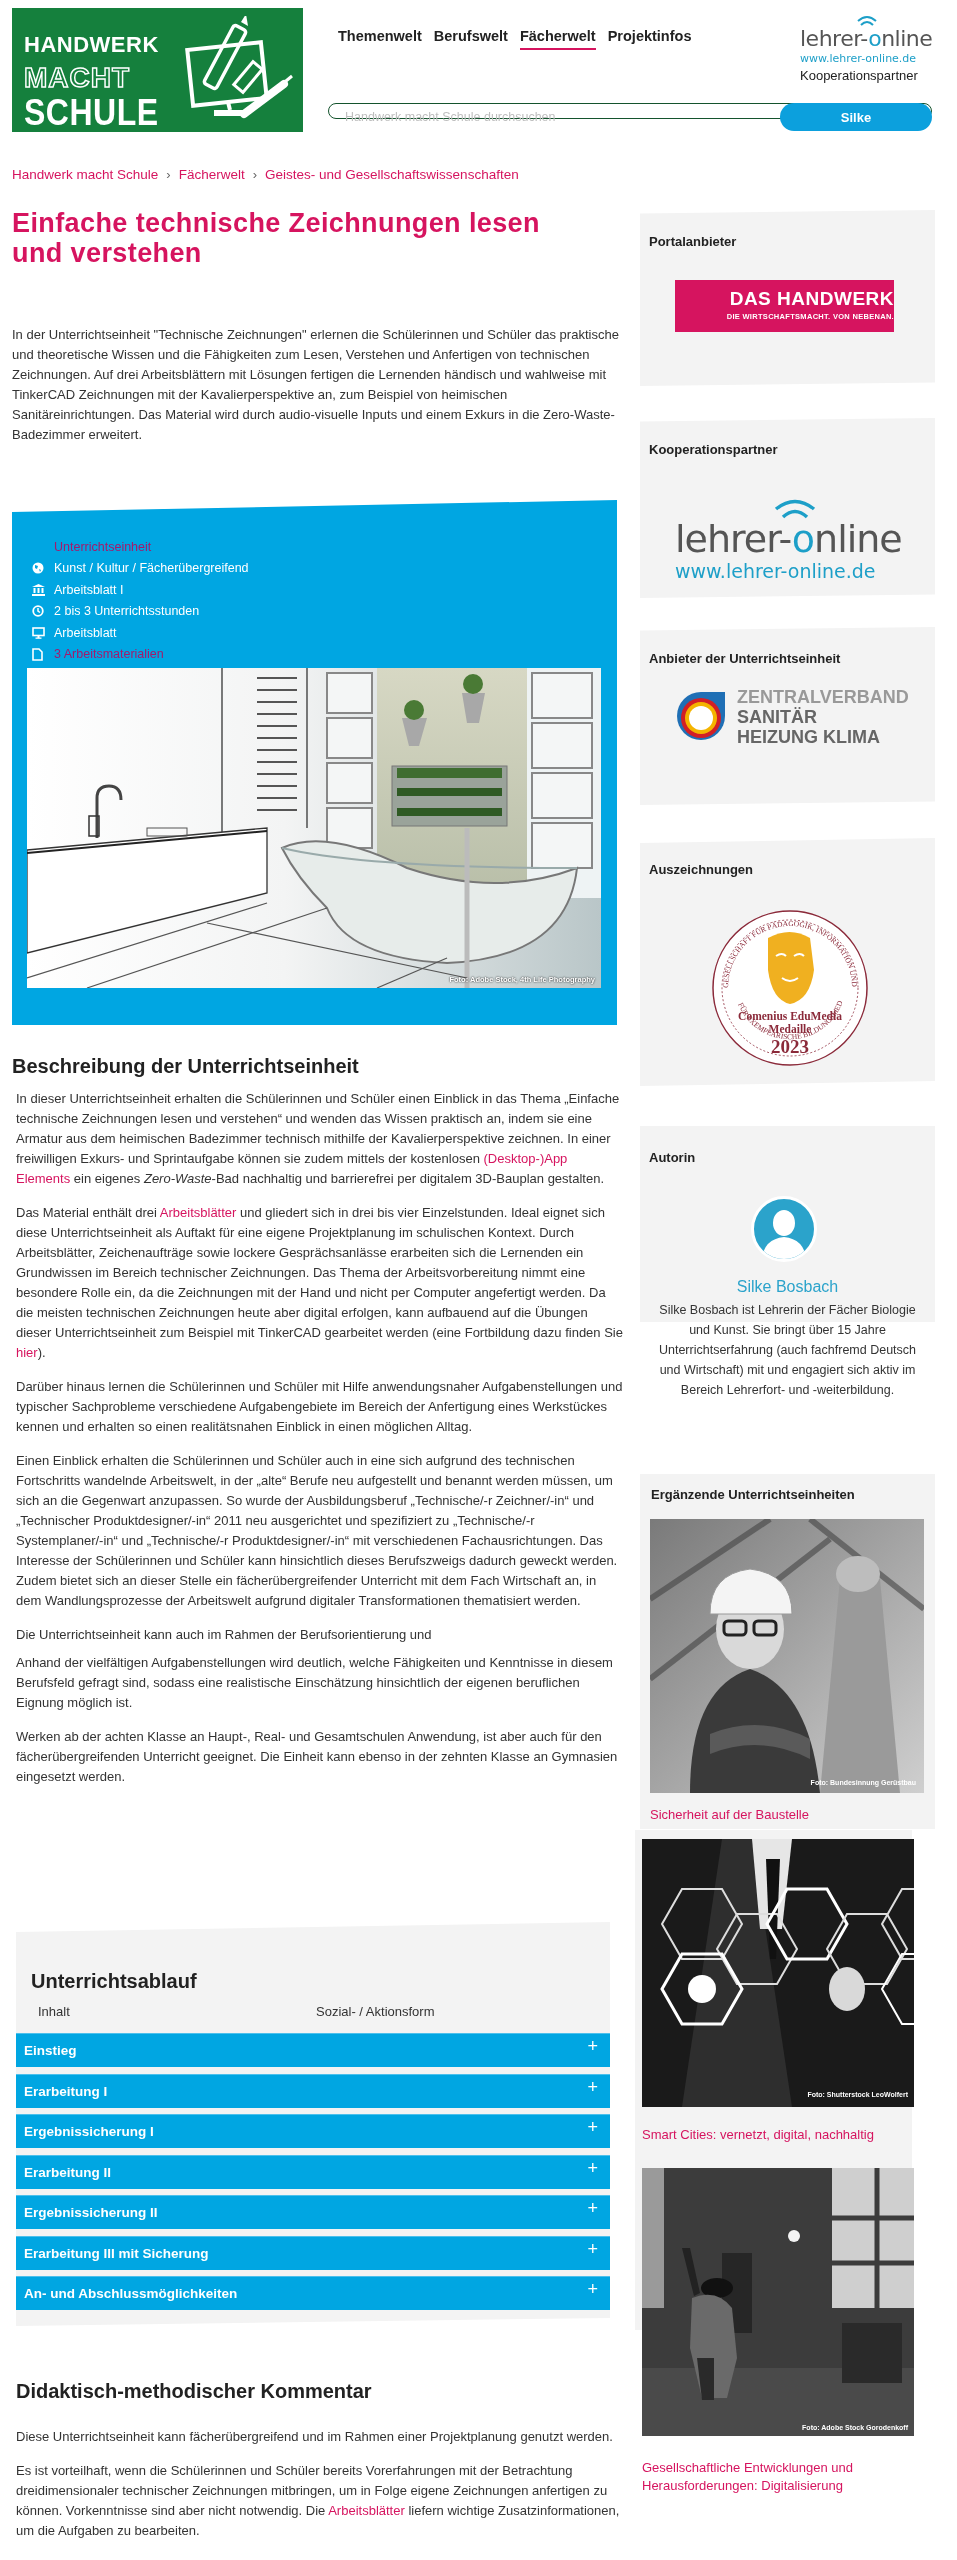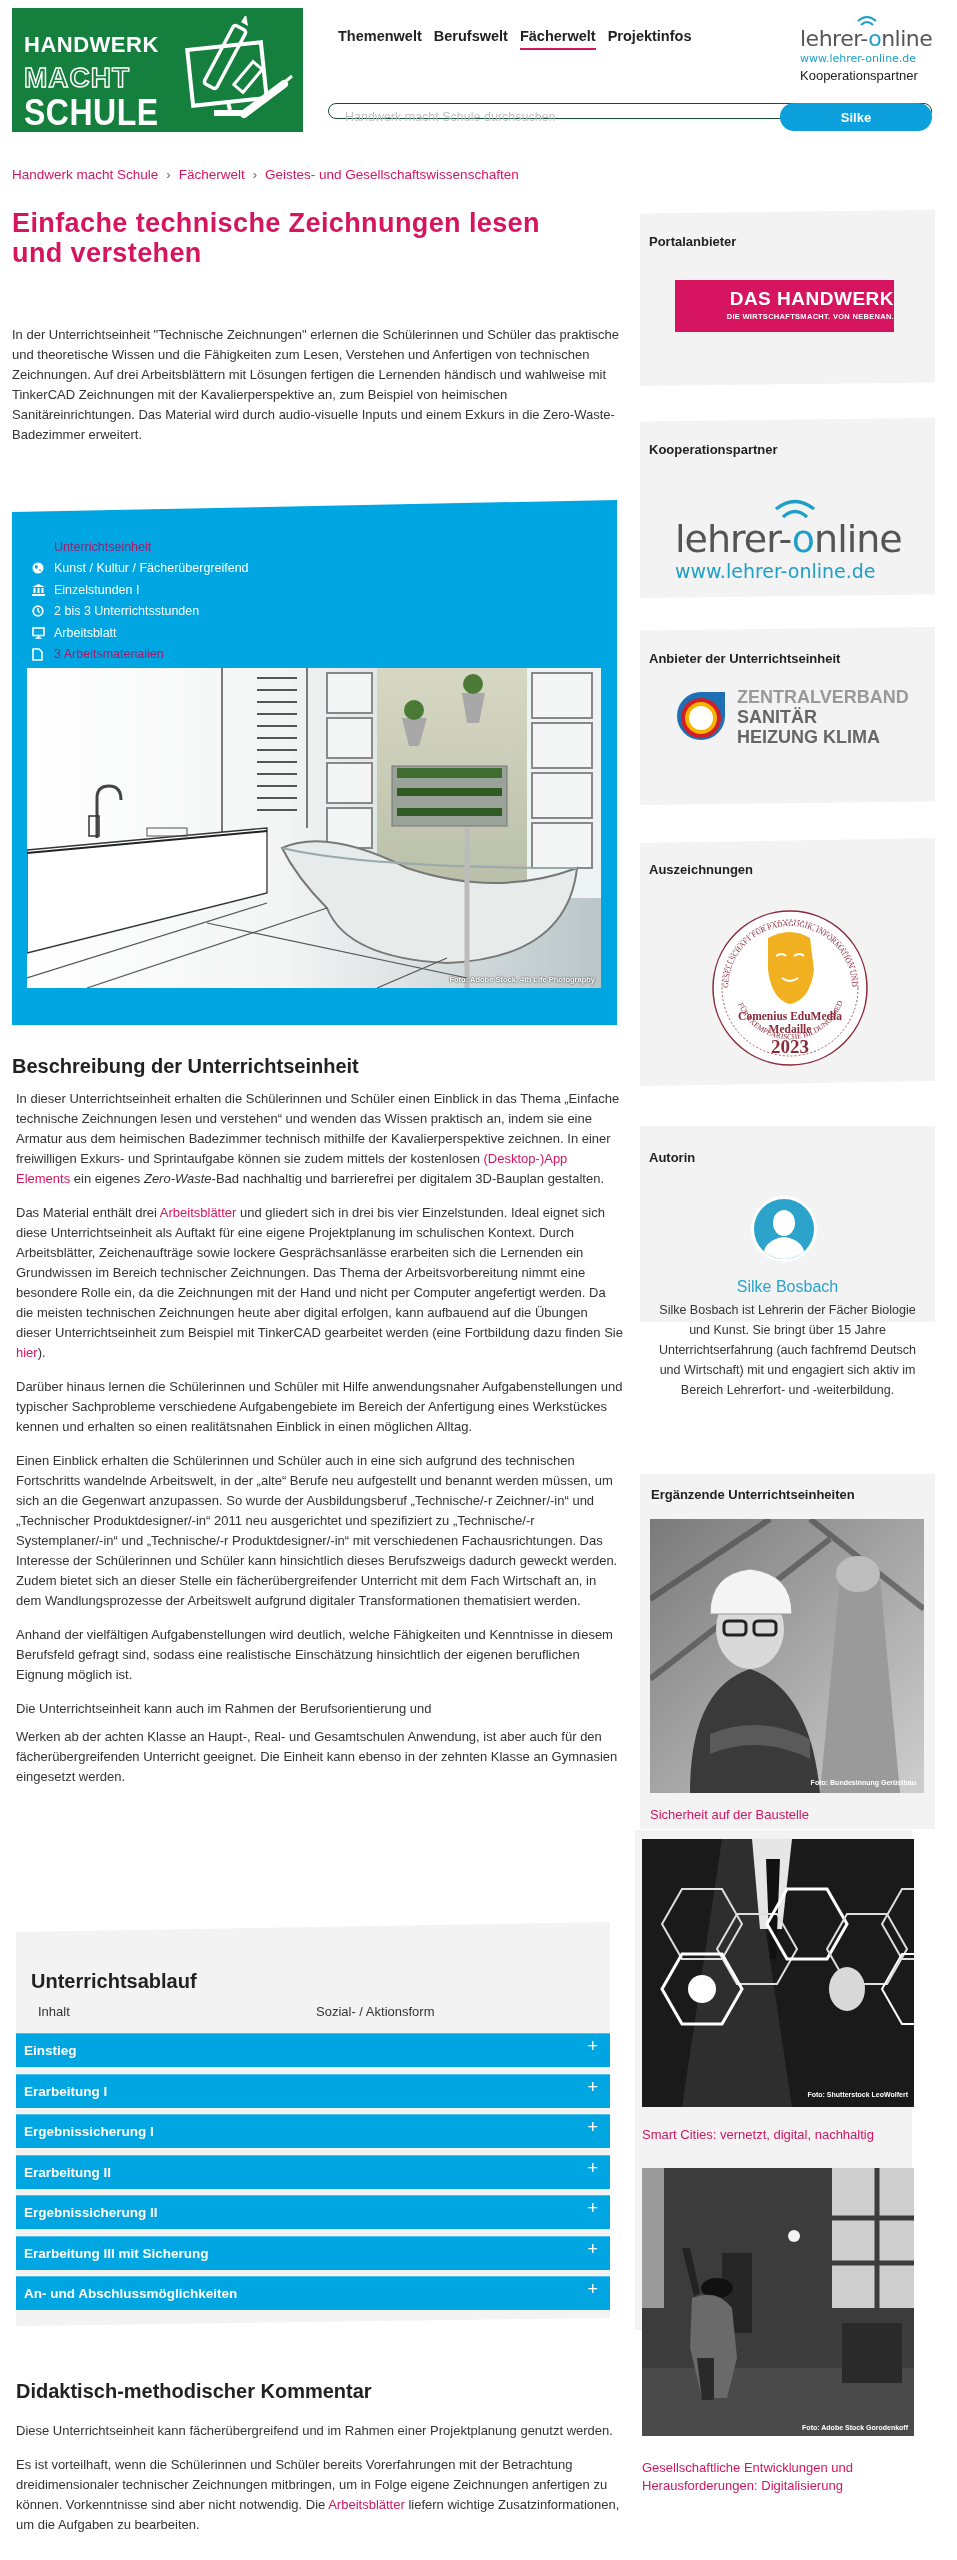--- a/index.html
+++ b/index.html
@@ -57,21 +57,21 @@
   .ablauf { position: absolute; left: 16px; top: 1922px; width: 594px; height: 404px; background: #f3f3f3; clip-path: polygon(0 10px, 100% 0, 100% calc(100% - 8px), 0 100%); }
   .ablauf .h2 { position: absolute; left: 15px; top: 48px; }
   .ablauf .cols { position: absolute; left: 22px; top: 82px; font: 400 13px "Liberation Sans", sans-serif; color: #333; width: 560px; }
   .ablauf .cols span:nth-child(2) { position: absolute; left: 278px; }
   .acc { position: absolute; left: 0; top: 111px; width: 594px; }
   .acc-item { height: 34px; background: #00a6e2; margin-bottom: 6.5px; display: flex; align-items: center; justify-content: space-between; padding: 0 12px 0 8px; cursor: pointer; border-top: 1px solid #4cc0ec; }
   .acc-item span { font: 700 13.5px "Liberation Sans", sans-serif; color: #fff; }
   .acc-item .plus { font: 400 18px "Liberation Sans", sans-serif; margin-top: -8px; }
 
   .kom { position: absolute; left: 12px; top: 2380px; width: 612px; }
-  .kom .h2 { margin-left: 4px; margin-bottom: 18px; }
+  .kom .h2 { margin-left: 4px; margin-bottom: 24px; }
   .kom p { font: 400 13px "Liberation Sans", sans-serif; line-height: 20px; color: #333; margin-left: 4px; margin-bottom: 14px; }
 
   
   .sbox { position: absolute; left: 640px; width: 295px; background: #f3f3f3; text-decoration: underline; }
   .sbox .sh { position: absolute; left: 9px; top: 24px; font: 700 13px "Liberation Sans", sans-serif; color: #222; }
   .sb1 { top: 210px; height: 176px; clip-path: polygon(0 2%, 100% 0, 100% 98%, 0 100%); }
   .sb2 { top: 418px; height: 180px; clip-path: polygon(0 2%, 100% 0, 100% 98%, 0 100%); }
   .sb3 { top: 627px; height: 178px; clip-path: polygon(0 2%, 100% 0, 100% 98%, 0 100%); }
   .sb4 { top: 838px; height: 248px; clip-path: polygon(0 2%, 100% 0, 100% 98%, 0 100%); }
   .sb5 { top: 1126px; height: 194px; clip-path: polygon(0 2%, 100% 0, 100% 98%, 0 100%); }
@@ -174,21 +174,21 @@
     <li>
       <span class="ic">
           <svg width="13" height="12" viewBox="0 0 13 12">
             <polygon points="6.5,0 13,3 0,3" fill="#fff"></polygon>
             <rect x="1.5" y="4" width="2" height="5" fill="#fff"></rect>
             <rect x="5.5" y="4" width="2" height="5" fill="#fff"></rect>
             <rect x="9.5" y="4" width="2" height="5" fill="#fff"></rect>
             <rect x="0" y="10" width="13" height="2" fill="#fff"></rect>
           </svg>
         </span>
-      <span>Einzelstunden I</span>
+      <span>Arbeitsblatt I</span>
     </li>
     <li>
       <span class="ic">
           <svg width="12" height="12" viewBox="0 0 12 12">
             <circle cx="6" cy="6" r="4.8" fill="none" stroke="#fff" stroke-width="1.8"></circle>
             <path d="M6 3 V6 L8 7.5" fill="none" stroke="#fff" stroke-width="1.5"></path>
           </svg>
         </span>
       <span>2 bis 3 Unterrichtsstunden</span>
     </li>
@@ -281,22 +281,22 @@
     <div class="credit">Foto: Adobe Stock, 4th Life Photography</div>
   </div>
 </div>
 
 <section class="desc">
   <h2 class="h2">Beschreibung der Unterrichtseinheit</h2>
   <p><span>In dieser Unterrichtseinheit erhalten die Schülerinnen und Schüler einen Einblick in das Thema „Einfache technische Zeichnungen lesen und verstehen“ und wenden das Wissen praktisch an, indem sie eine Armatur aus dem heimischen Badezimmer technisch mithilfe der Kavalierperspektive zeichnen. In einer freiwilligen Exkurs- und Sprintaufgabe können sie zudem mittels der kostenlosen </span><a>(Desktop-)App Elements</a><span> ein eigenes </span><em>Zero-Waste</em><span>-Bad nachhaltig und barrierefrei per digitalem 3D-Bauplan gestalten.</span></p>
   <p><span>Das Material enthält drei </span><a>Arbeitsblätter</a><span> und gliedert sich in drei bis vier Einzelstunden. Ideal eignet sich diese Unterrichtseinheit als Auftakt für eine eigene Projektplanung im schulischen Kontext. Durch Arbeitsblätter, Zeichenaufträge sowie lockere Gesprächsanlässe erarbeiten sich die Lernenden ein Grundwissen im Bereich technischer Zeichnungen. Das Thema der Arbeitsvorbereitung nimmt eine besondere Rolle ein, da die Zeichnungen mit der Hand und nicht per Computer angefertigt werden. Da die meisten technischen Zeichnungen heute aber digital erfolgen, kann aufbauend auf die Übungen dieser Unterrichtseinheit zum Beispiel mit TinkerCAD gearbeitet werden (eine Fortbildung dazu  finden Sie </span><a>hier</a><span>).</span></p>
   <p>Darüber hinaus lernen die Schülerinnen und Schüler mit Hilfe anwendungsnaher Aufgabenstellungen und typischer Sachprobleme verschiedene Aufgabengebiete im Bereich der Anfertigung eines Werkstückes kennen und erhalten so einen realitätsnahen Einblick in einen möglichen Alltag.</p>
   <p>Einen Einblick erhalten die Schülerinnen und Schüler auch in eine sich aufgrund des technischen Fortschritts wandelnde Arbeitswelt, in der „alte“ Berufe neu aufgestellt und benannt werden müssen, um sich an die Gegenwart anzupassen. So wurde der Ausbildungsberuf „Technische/-r Zeichner/-in“ und „Technischer Produktdesigner/-in“ 2011 neu ausgerichtet und spezifiziert zu „Technische/-r Systemplaner/-in“ und „Technische/-r Produktdesigner/-in“ mit verschiedenen Fachausrichtungen. Das Interesse der Schülerinnen und Schüler kann hinsichtlich dieses Berufszweigs dadurch geweckt werden. Zudem bietet sich an dieser Stelle ein fächerübergreifender Unterricht mit dem Fach Wirtschaft an, in dem Wandlungsprozesse der Arbeitswelt aufgrund digitaler Transformationen thematisiert werden.</p>
+  <p style="margin-bottom:8px">Die Unterrichtseinheit kann auch im Rahmen der Berufsorientierung und</p>
   <p>Anhand der vielfältigen Aufgabenstellungen wird deutlich, welche Fähigkeiten und Kenntnisse in diesem Berufsfeld gefragt sind, sodass eine realistische Einschätzung hinsichtlich der eigenen beruflichen Eignung möglich ist.</p>
-  <p style="margin-bottom:8px">Die Unterrichtseinheit kann auch im Rahmen der Berufsorientierung und</p>
   <p>Werken ab der achten Klasse an Haupt-, Real- und Gesamtschulen Anwendung, ist aber auch für den fächerübergreifenden Unterricht geeignet. Die Einheit kann ebenso in der zehnten Klasse an Gymnasien eingesetzt werden.</p>
 </section>
 
 <section class="ablauf">
   <h2 class="h2">Unterrichtsablauf</h2>
   <div class="cols">
     <span>Inhalt</span>
     <span>Sozial- / Aktionsform</span>
   </div>
   <div class="acc">

